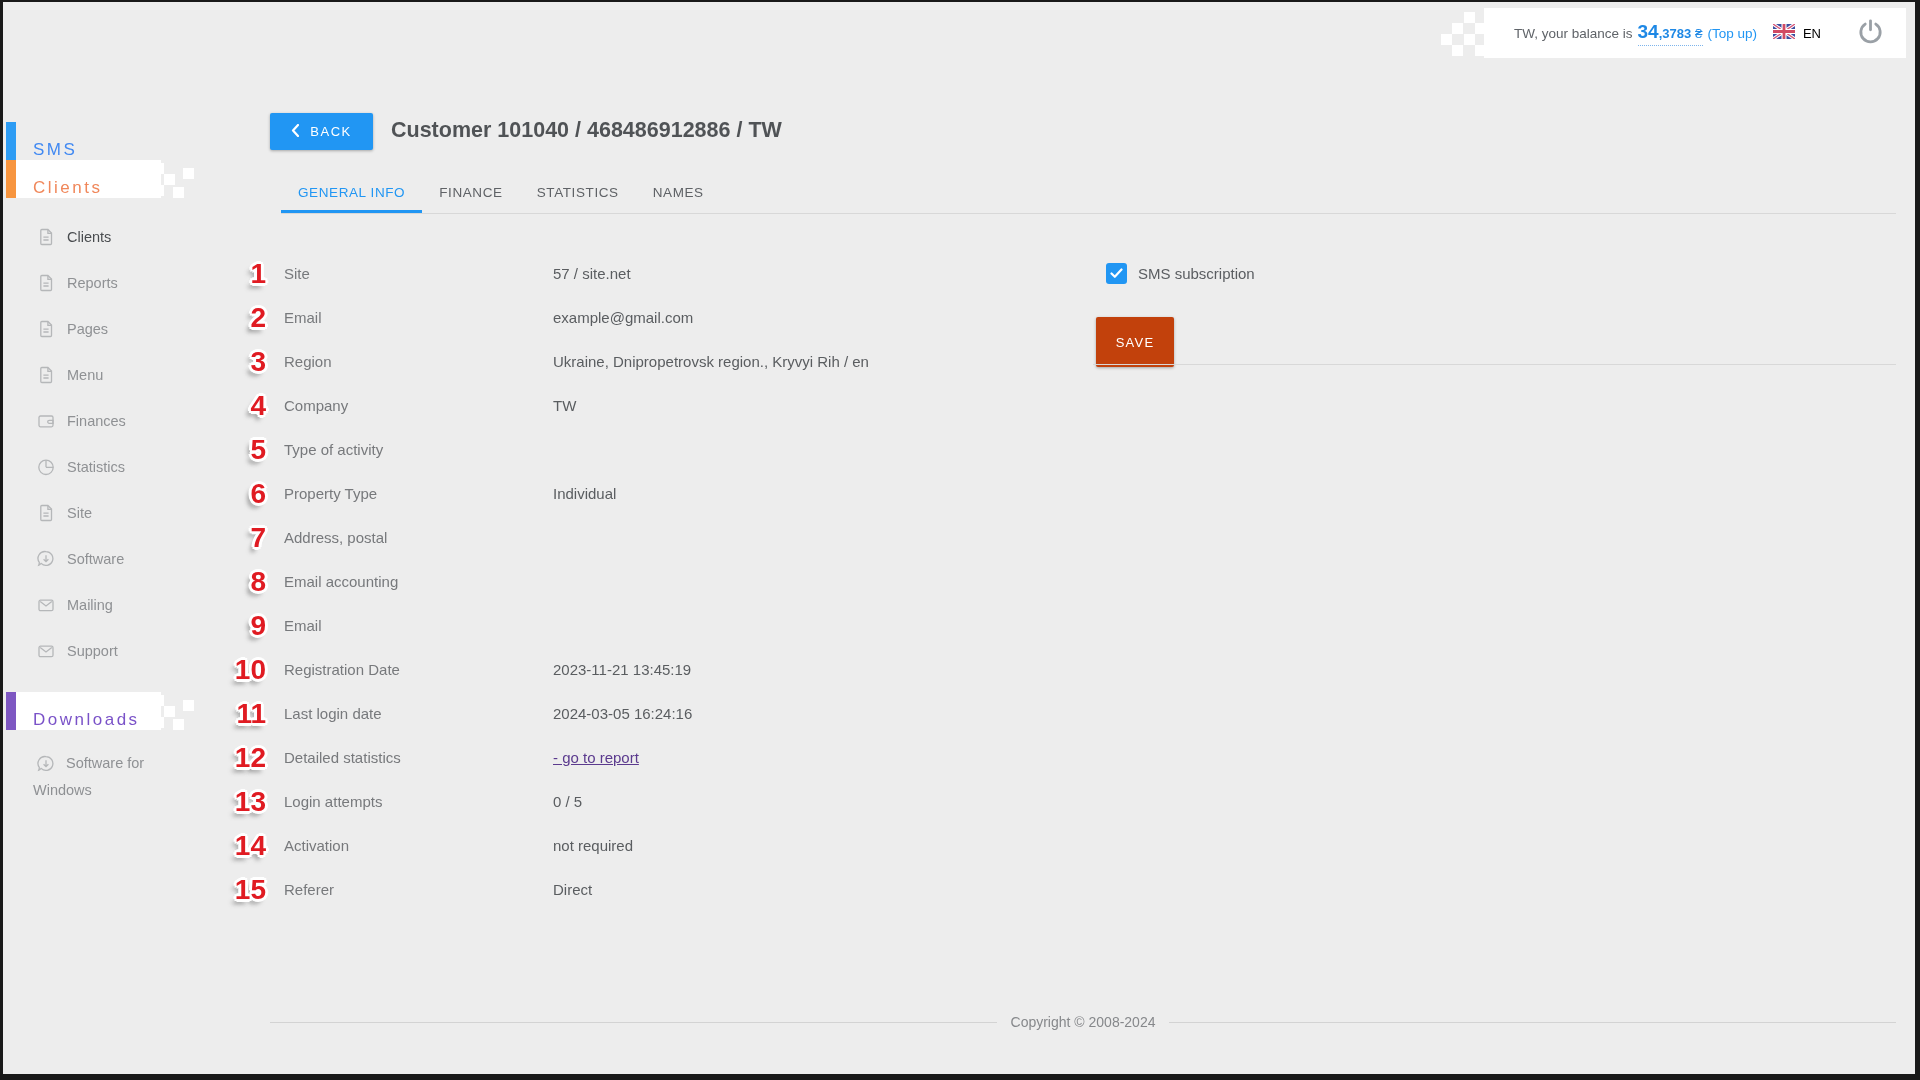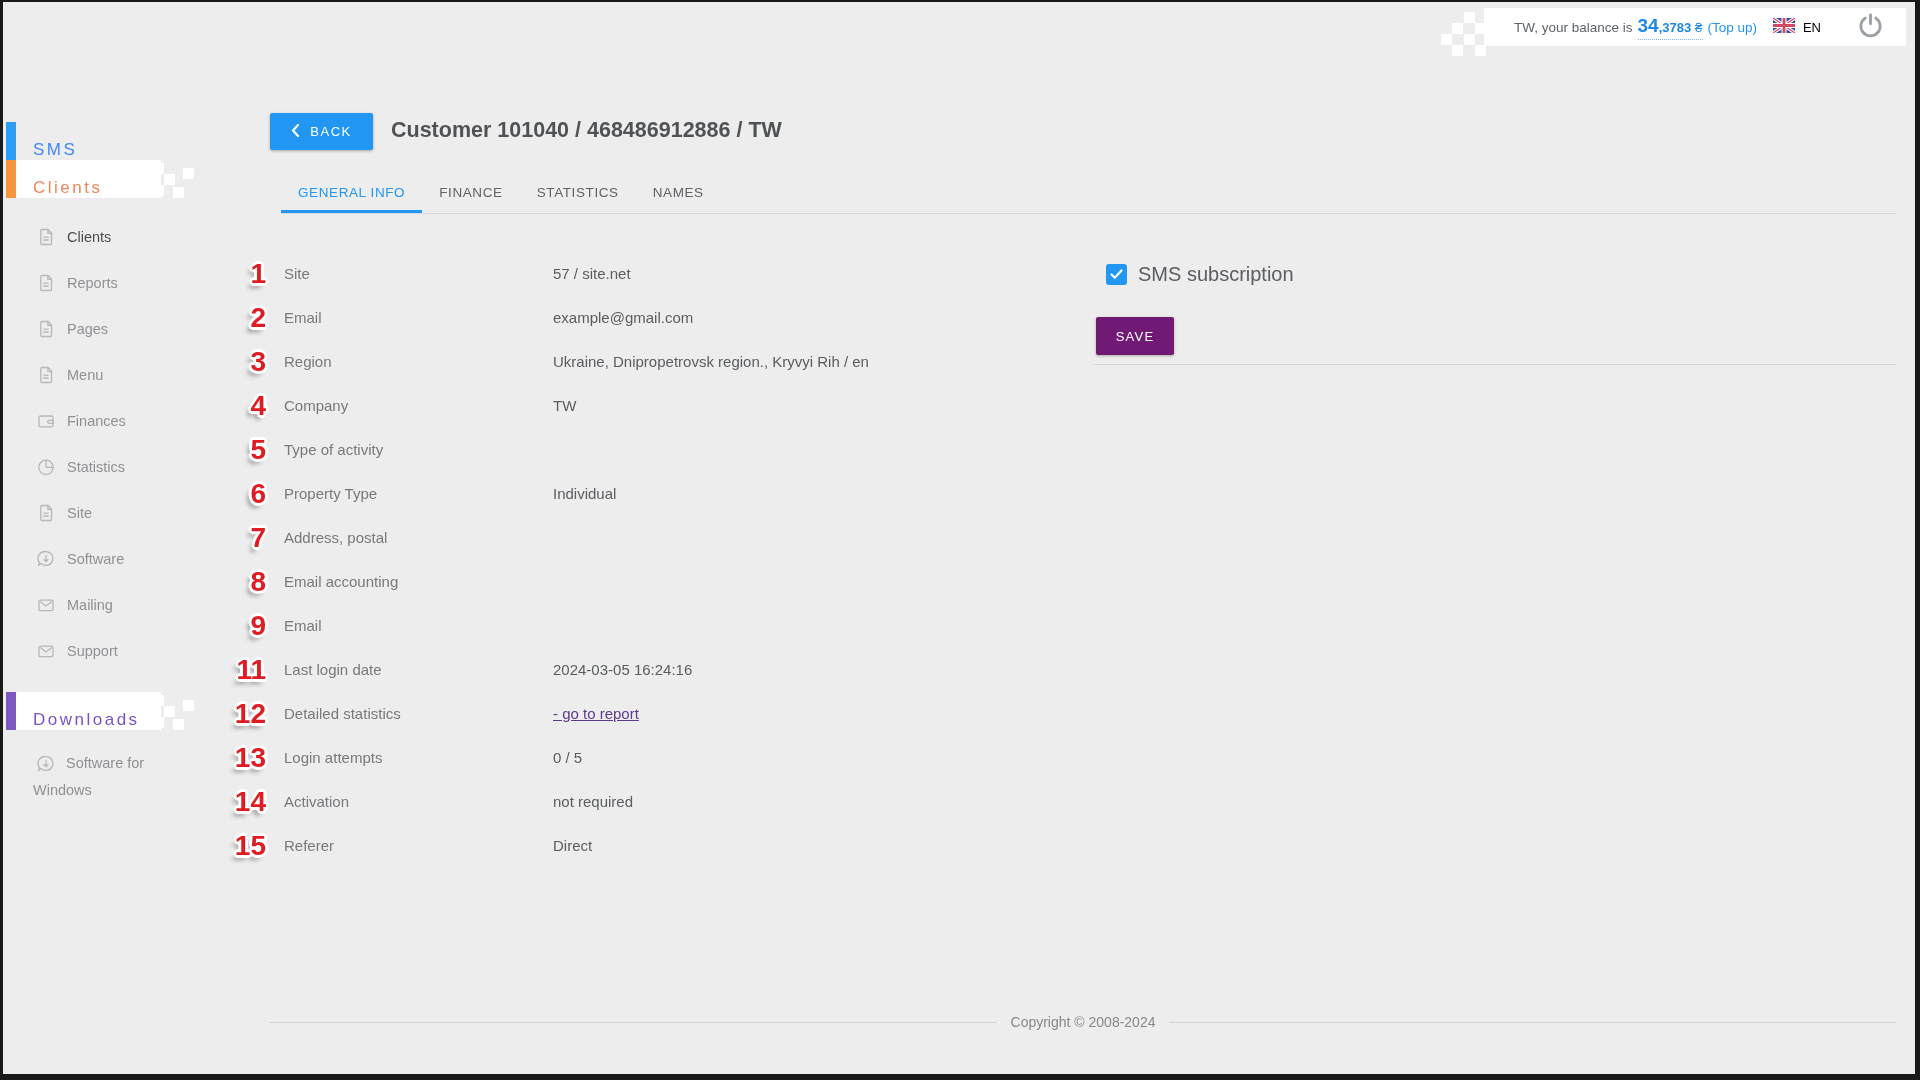--- a/index.html
+++ b/index.html
@@ -2,21 +2,21 @@
 <html><head>
 <meta charset="utf-8">
 <style>
   * { box-sizing: border-box; margin: 0; padding: 0; }
   html,body { width:1920px; height:1080px; overflow:hidden; background:#444;
               font-family:"Liberation Sans","DejaVu Sans",sans-serif; }
   .window { position:absolute; inset:0; background:#ededed;
             border:solid #191919; border-width:2px 5px 6px 3px; overflow:hidden; }
 
   
-  .topbar { position:absolute; top:6px; right:9px; width:422px; height:38px; background:#fff;
+  .topbar { position:absolute; top:6px; right:9px; width:422px; height:50px; background:#fff;
             display:flex; align-items:center; padding:0 22px 0 30px; }
   .topbar .checker { position:absolute; left:-44px; top:2px; }
   .balance { font-size:13.5px; color:#5f6368; white-space:nowrap; display:flex; align-items:baseline; gap:5px; }
   .amount { color:#1e88e5; border-bottom:1.5px dotted #7db4ec; padding-bottom:2px; cursor:pointer; }
   .amount b { font-size:19px; font-weight:bold; }
   .amount .frac { font-size:13px; font-weight:bold; }
   .amount .cur { font-size:13.5px; }
   .topup { color:#2196f3; text-decoration:none; font-size:13.5px; cursor:pointer; }
   .lang { margin-left:auto; display:flex; align-items:center; gap:8px; font-size:13px; color:#000000; cursor:pointer; }
   .power { margin-left:36px; background:none; border:none; cursor:pointer; display:flex; }
@@ -55,22 +55,22 @@
           font-size:28px; font-weight:bold; color:#e01b22;
           text-shadow:-2px -2px 0 #fff, 0 -3px 0 #fff, 2px -2px 0 #fff, -3px 0 0 #fff, 3px 0 0 #fff,
                       -2px 2px 0 #fff, 0 3px 0 #fff, 2px 2px 0 #fff, -4px 5px 4px rgba(80,80,80,.55); }
   .flabel { position:absolute; left:54px; top:0; line-height:44px; font-size:15px; color:#77797c; }
   .fvalue { position:absolute; left:323px; top:0; line-height:44px; font-size:15px; color:#5a5d60; white-space:nowrap; }
   .fvalue.link { color:#5b3a8e; text-decoration:underline; cursor:pointer; }
 
   .sub-check { position:absolute; left:1103px; top:261px; display:flex; align-items:center; gap:11px; cursor:pointer; }
   .checkbox { width:21px; height:21px; background:#2196f3; border-radius:3px; display:flex;
               align-items:center; justify-content:center; }
-  .sub-check .clabel { font-size:20px; color:#5a5d61; }
-  .save-btn { position:absolute; left:1093px; top:315px; width:78px; height:38px; background:#701a75;
+  .sub-check .clabel { font-size:15px; color:#5a5d61; }
+  .save-btn { position:absolute; left:1093px; top:315px; width:78px; height:50px; background:#c2410c;
               border:none; border-radius:2px; color:#fff; font-size:13px; letter-spacing:1.2px;
               cursor:pointer; box-shadow:0 1px 3px rgba(0,0,0,.3); font-family:inherit; }
   .hdivider { position:absolute; left:1090px; top:362px; width:803px; height:1px; background:#d8d8d8; }
 
   .footer { position:absolute; left:267px; top:1012px; width:1626px; display:flex; align-items:center;
             gap:14px; color:#86888b; font-size:14px; }
   .fl-line { flex:1; height:1px; background:#d3d3d3; }
 </style>
 </head>
 <body>
@@ -330,20 +330,25 @@
     <span class="flabel">Email accounting</span>
     <span class="fvalue"></span>
   </div>
 
   <div class="frow">
     <span class="fnum">9</span>
     <span class="flabel">Email</span>
     <span class="fvalue"></span>
   </div>
 
+  <div class="frow">
+    <span class="fnum">10</span>
+    <span class="flabel">Registration Date</span>
+    <span class="fvalue">2023-11-21 13:45:19</span>
+  </div>
 
   <div class="frow">
     <span class="fnum">11</span>
     <span class="flabel">Last login date</span>
     <span class="fvalue">2024-03-05 16:24:16</span>
   </div>
 
   <div class="frow">
     <span class="fnum">12</span>
     <span class="flabel">Detailed statistics</span>

